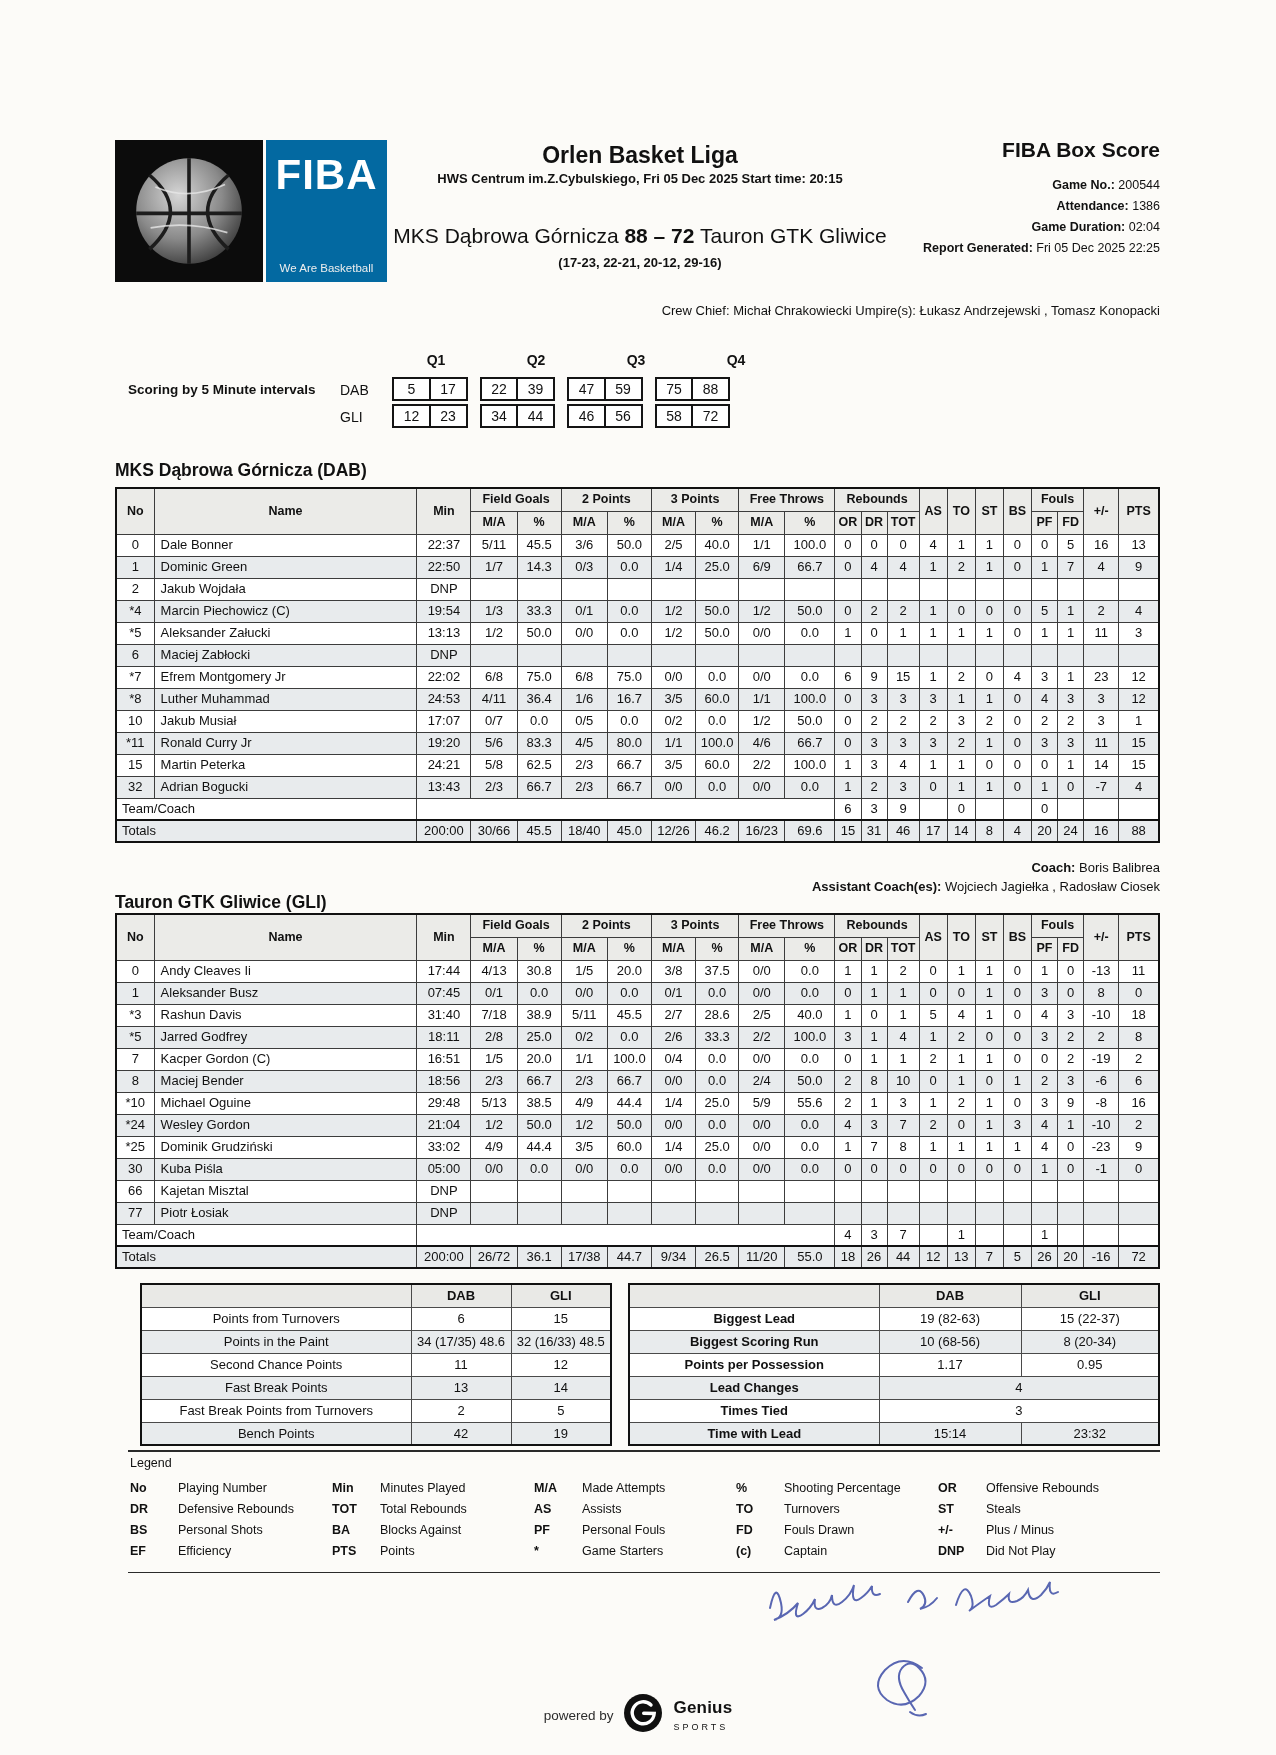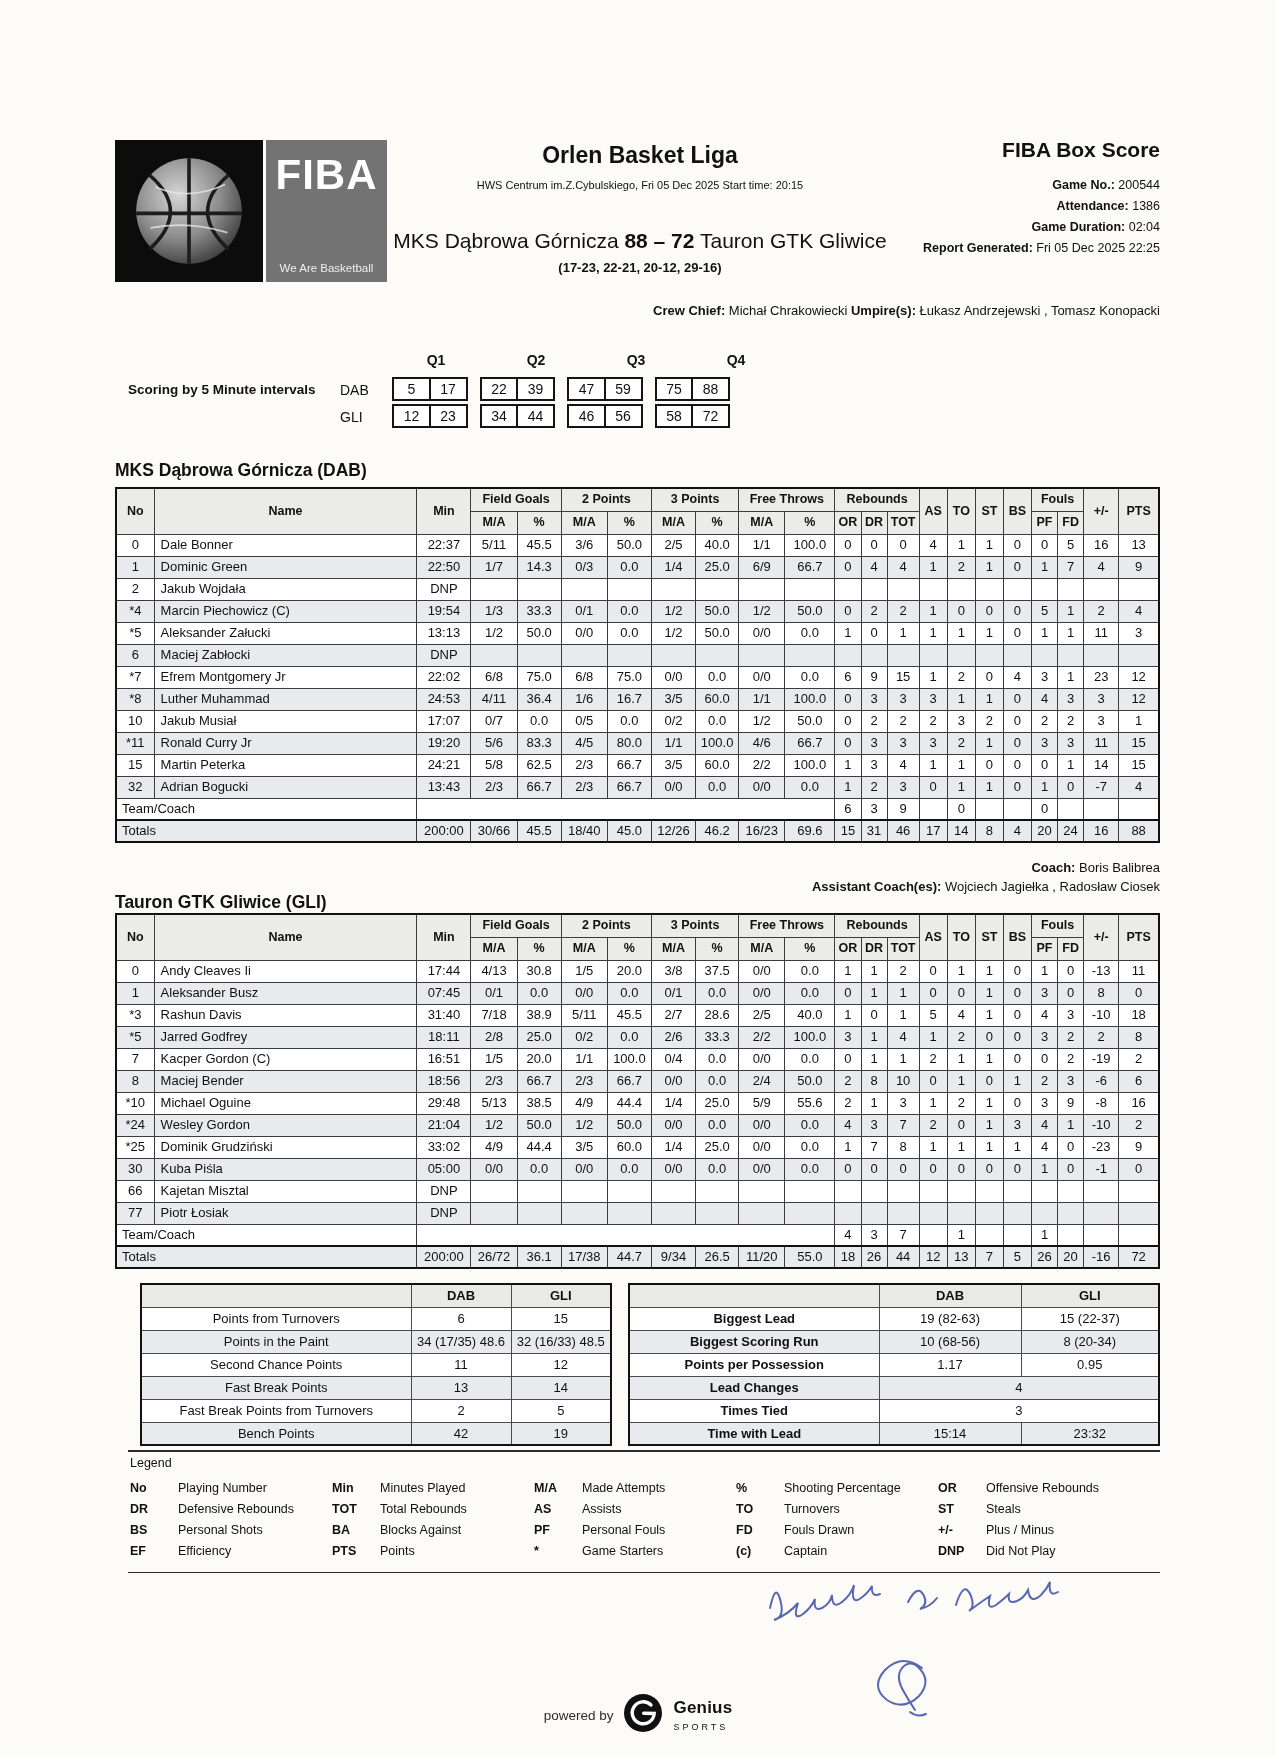--- a/index.html
+++ b/index.html
@@ -3,35 +3,35 @@
 <meta charset="utf-8">
 <style>
   html,body{margin:0;padding:0;background:#e9e9e7;}
   #page{position:relative;width:1276px;height:1755px;margin:0 auto;background:#fcfbf8;
         font-family:"Liberation Sans","DejaVu Sans",sans-serif;color:#111;overflow:hidden;}
   [data-name]{box-sizing:border-box;}
 
   
   .logo{position:absolute;left:115px;top:140px;width:272px;height:142px;display:flex;background:#fcfbf8;}
   .logo .ball-box{width:148px;height:142px;background:#0c0c0c;display:flex;align-items:center;justify-content:center;}
-  .logo .fiba-box{width:121px;height:142px;background:#737373;margin-left:3px;display:flex;flex-direction:column;align-items:center;justify-content:space-between;padding:14px 4px 8px;}
+  .logo .fiba-box{width:121px;height:142px;background:#0369a1;margin-left:3px;display:flex;flex-direction:column;align-items:center;justify-content:space-between;padding:14px 4px 8px;}
   .fiba-word{color:#fff;font-weight:bold;font-size:42px;letter-spacing:1px;line-height:1;}
   .fiba-tag{color:#eee;font-size:11.5px;white-space:nowrap;}
   .head-center{position:absolute;left:320px;top:142px;width:640px;text-align:center;}
   .league-title{font-size:23px;font-weight:bold;}
-  .venue-line{font-size:11px;font-weight:400;margin-top:10px;}
+  .venue-line{font-size:13px;font-weight:700;margin-top:2px;}
   .matchup{font-size:21px;margin-top:38px;white-space:nowrap;}
   .matchup b{font-weight:bold;}
   .quarter-line{font-size:13px;font-weight:600;margin-top:7px;}
   .head-right{position:absolute;left:860px;top:138px;width:300px;text-align:right;}
   .report-title{font-size:21px;font-weight:bold;margin-bottom:16px;}
   .hr-line{font-size:12.5px;margin-top:7px;}
   .hr-line .lbl{font-weight:600;}
   .crew{position:absolute;right:116px;top:303px;font-size:13px;white-space:nowrap;}
-  .crew .lbl{font-weight:bold;}
+  .crew .lbl{font-weight:normal;}
 
   
   .intervals{position:absolute;left:128px;top:352px;display:flex;}
   .iv-label{width:212px;font-weight:bold;font-size:13.5px;padding-top:30px;}
   .iv-qrow{display:flex;height:22px;}
   .iv-row{display:flex;margin-top:3px;}
   .iv-team{width:52px;font-size:14px;padding-top:5px;}
   .iv-q{width:88px;margin-right:12px;text-align:center;font-weight:bold;font-size:14px;}
   .iv-pair{display:flex;margin-right:12px;}
   .iv-cell{width:39px;height:24px;border:2.5px solid #141414;background:#fff;display:flex;

